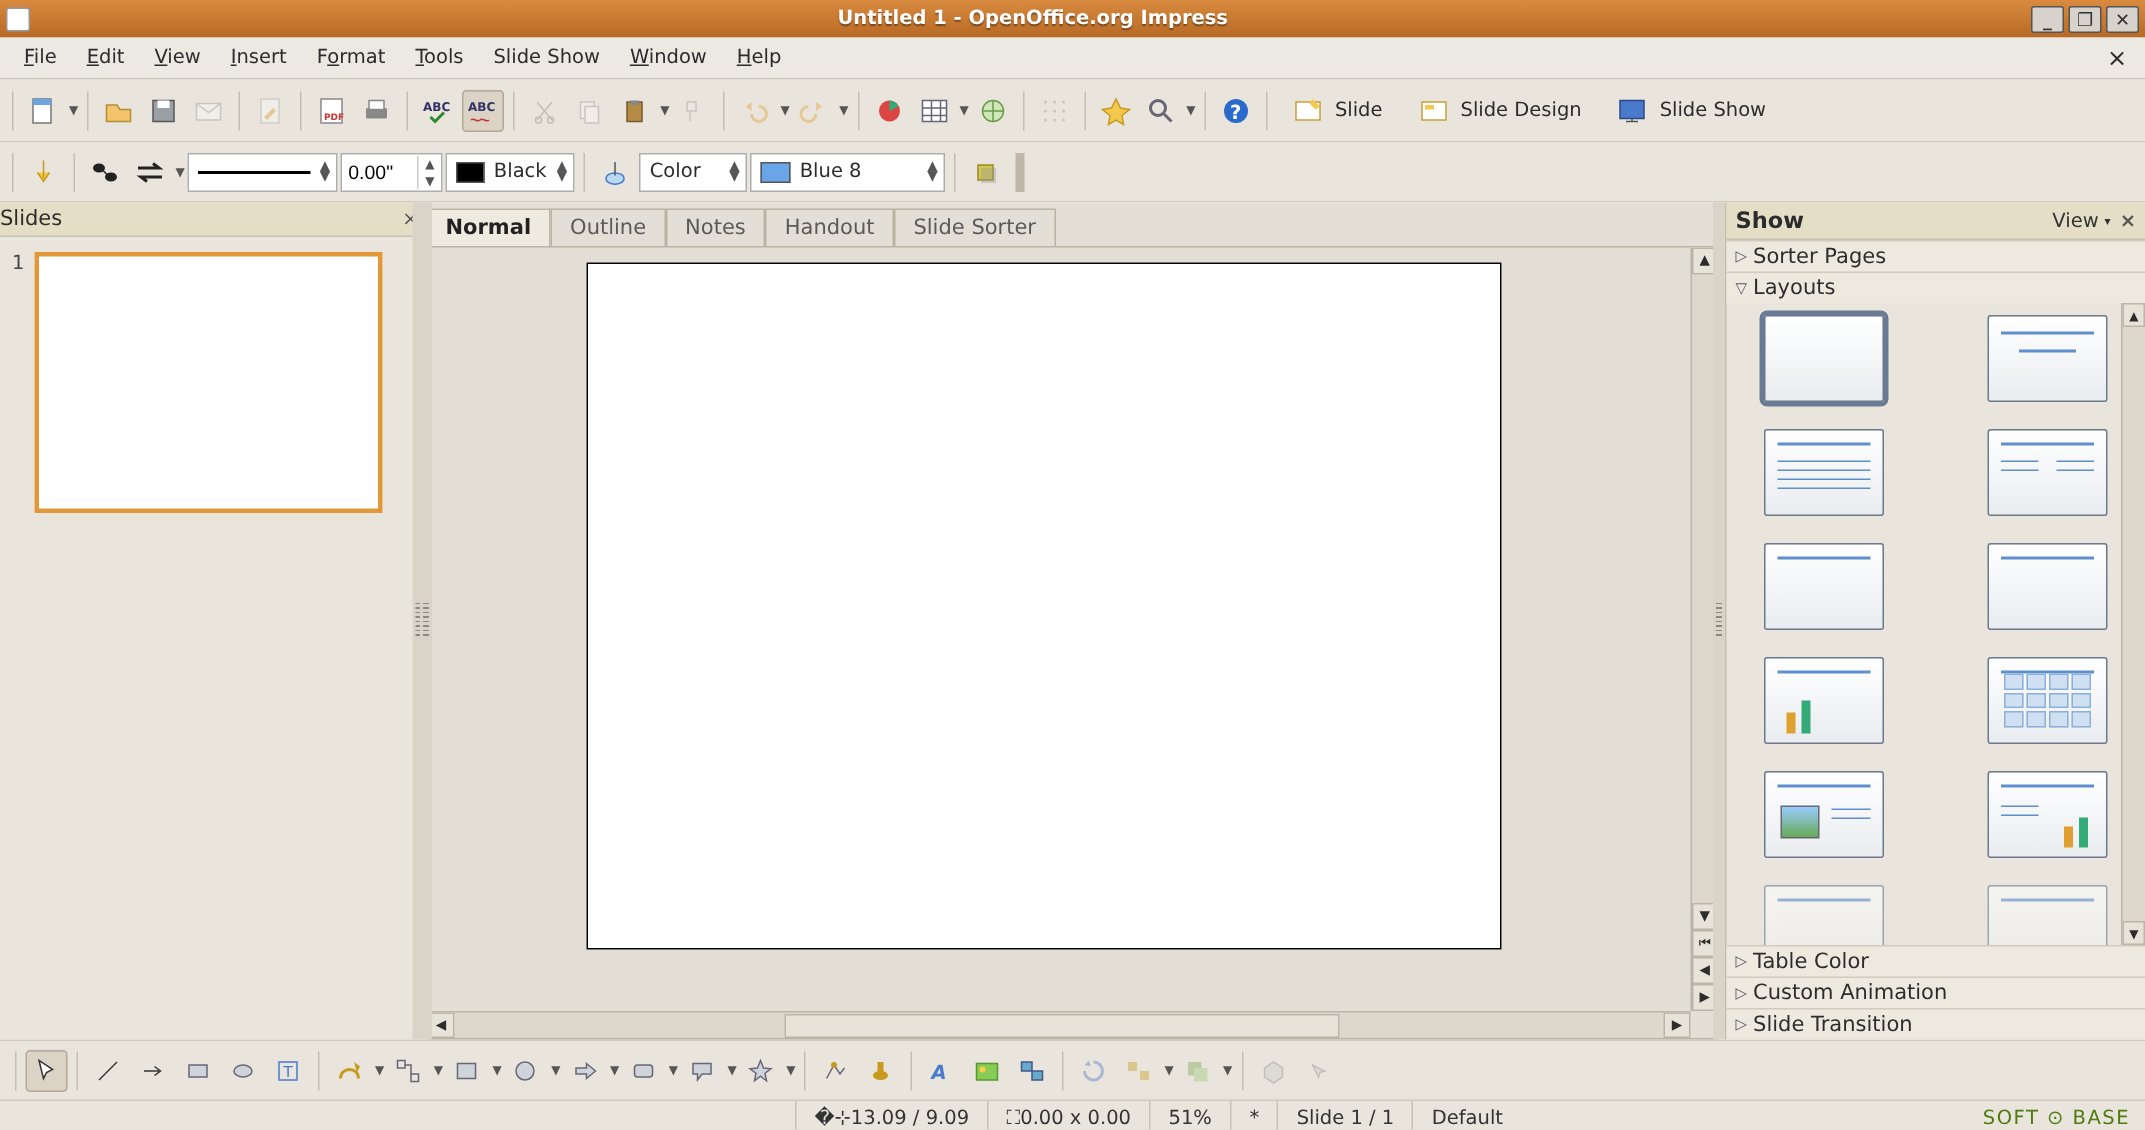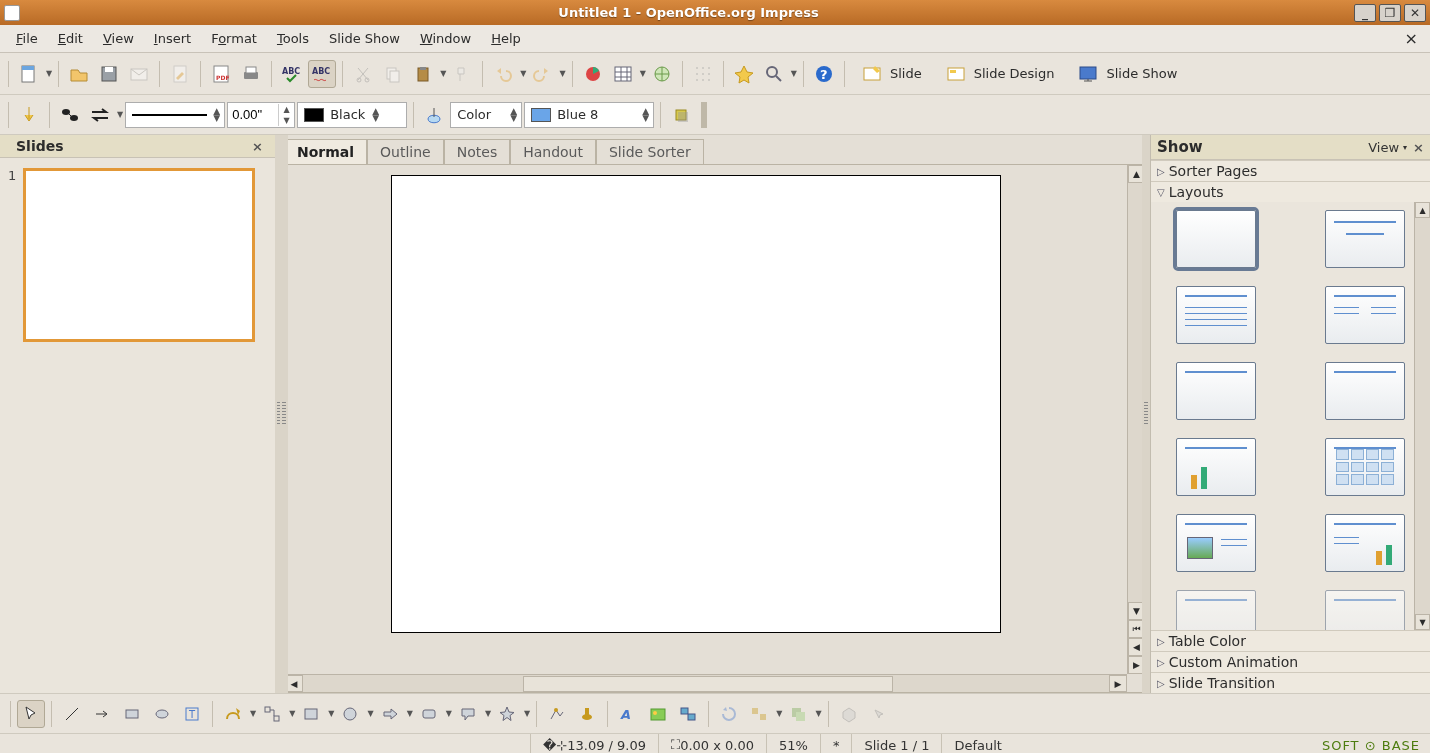--- a/index.html
+++ b/index.html
@@ -33,21 +33,21 @@
 .combo .sw { width:20px; height:14px; border:1px solid #555; }
 .combo .txt { min-width:36px; }
 .combo .arr { font-size:9px; color:#555; display:flex; flex-direction:column; line-height:7px;}
 .rbtn { display:flex; align-items:center; height:30px; padding:0 10px; gap:6px; border:1px solid transparent; border-radius:3px; }
 
 
 .main { display:flex; height:558px; background:#e4dfd6; }
 
 
 .slides-panel { width:280px; background:#eae5dc; border-right:1px solid #c2bcaf; display:flex; flex-direction:column; position:relative;}
-.panel-header { display:flex; align-items:center; padding:3px 16px; font-weight:bold; font-size:14px; background:#e4dec6; border-bottom:1px solid #c8c2b5;}
+.panel-header { display:flex; align-items:center; padding:3px 0; font-weight:normal; font-size:14px; background:#e4dec6; border-bottom:1px solid #c8c2b5;}
 .panel-header .x { margin-left:auto; font-size:13px; color:#555;}
 .slide-thumb-wrap { padding:10px 8px; }
 .slide-num { display:inline-block; vertical-align:top; margin-right:3px; font-size:13px; color:#444;}
 .slide-thumb { display:inline-block; width:232px; height:174px; background:#fff; border:3px solid #e29838; }
 .slide-caption { text-align:right; padding:2px 14px 0 0; font-size:14px; color:#333; }
 
 
 .center { flex:1; display:flex; flex-direction:column; background:#ffffff; position:relative;}
 .view-tabs { display:flex; padding:3px 4px 0 4px; gap:0; background:#e4dfd6; }
 .vtab { padding:4px 12px; border:1px solid #bab3a4; background:#e4dfd6; color:#5a5a5a; font-size:14px; position:relative; bottom:-1px;}
@@ -327,21 +327,21 @@
         <span>▼</span>
       </div>
   </div>
   <div class="spin">
     <input value="0.00&quot;" style="">
     <div class="arrows">
         <span>▲</span>
         <span>▼</span>
       </div>
   </div>
-  <div class="combo" style="width:110px">
+  <div class="combo" style="width:86px">
     <div class="sw" style="background:#000"></div>
     <span class="txt">Black</span>
     <div class="arr">
         <span>▲</span>
         <span>▼</span>
       </div>
   </div>
   <div class="sep"></div>
   <div class="tbtn">
       <svg width="20" height="20">

